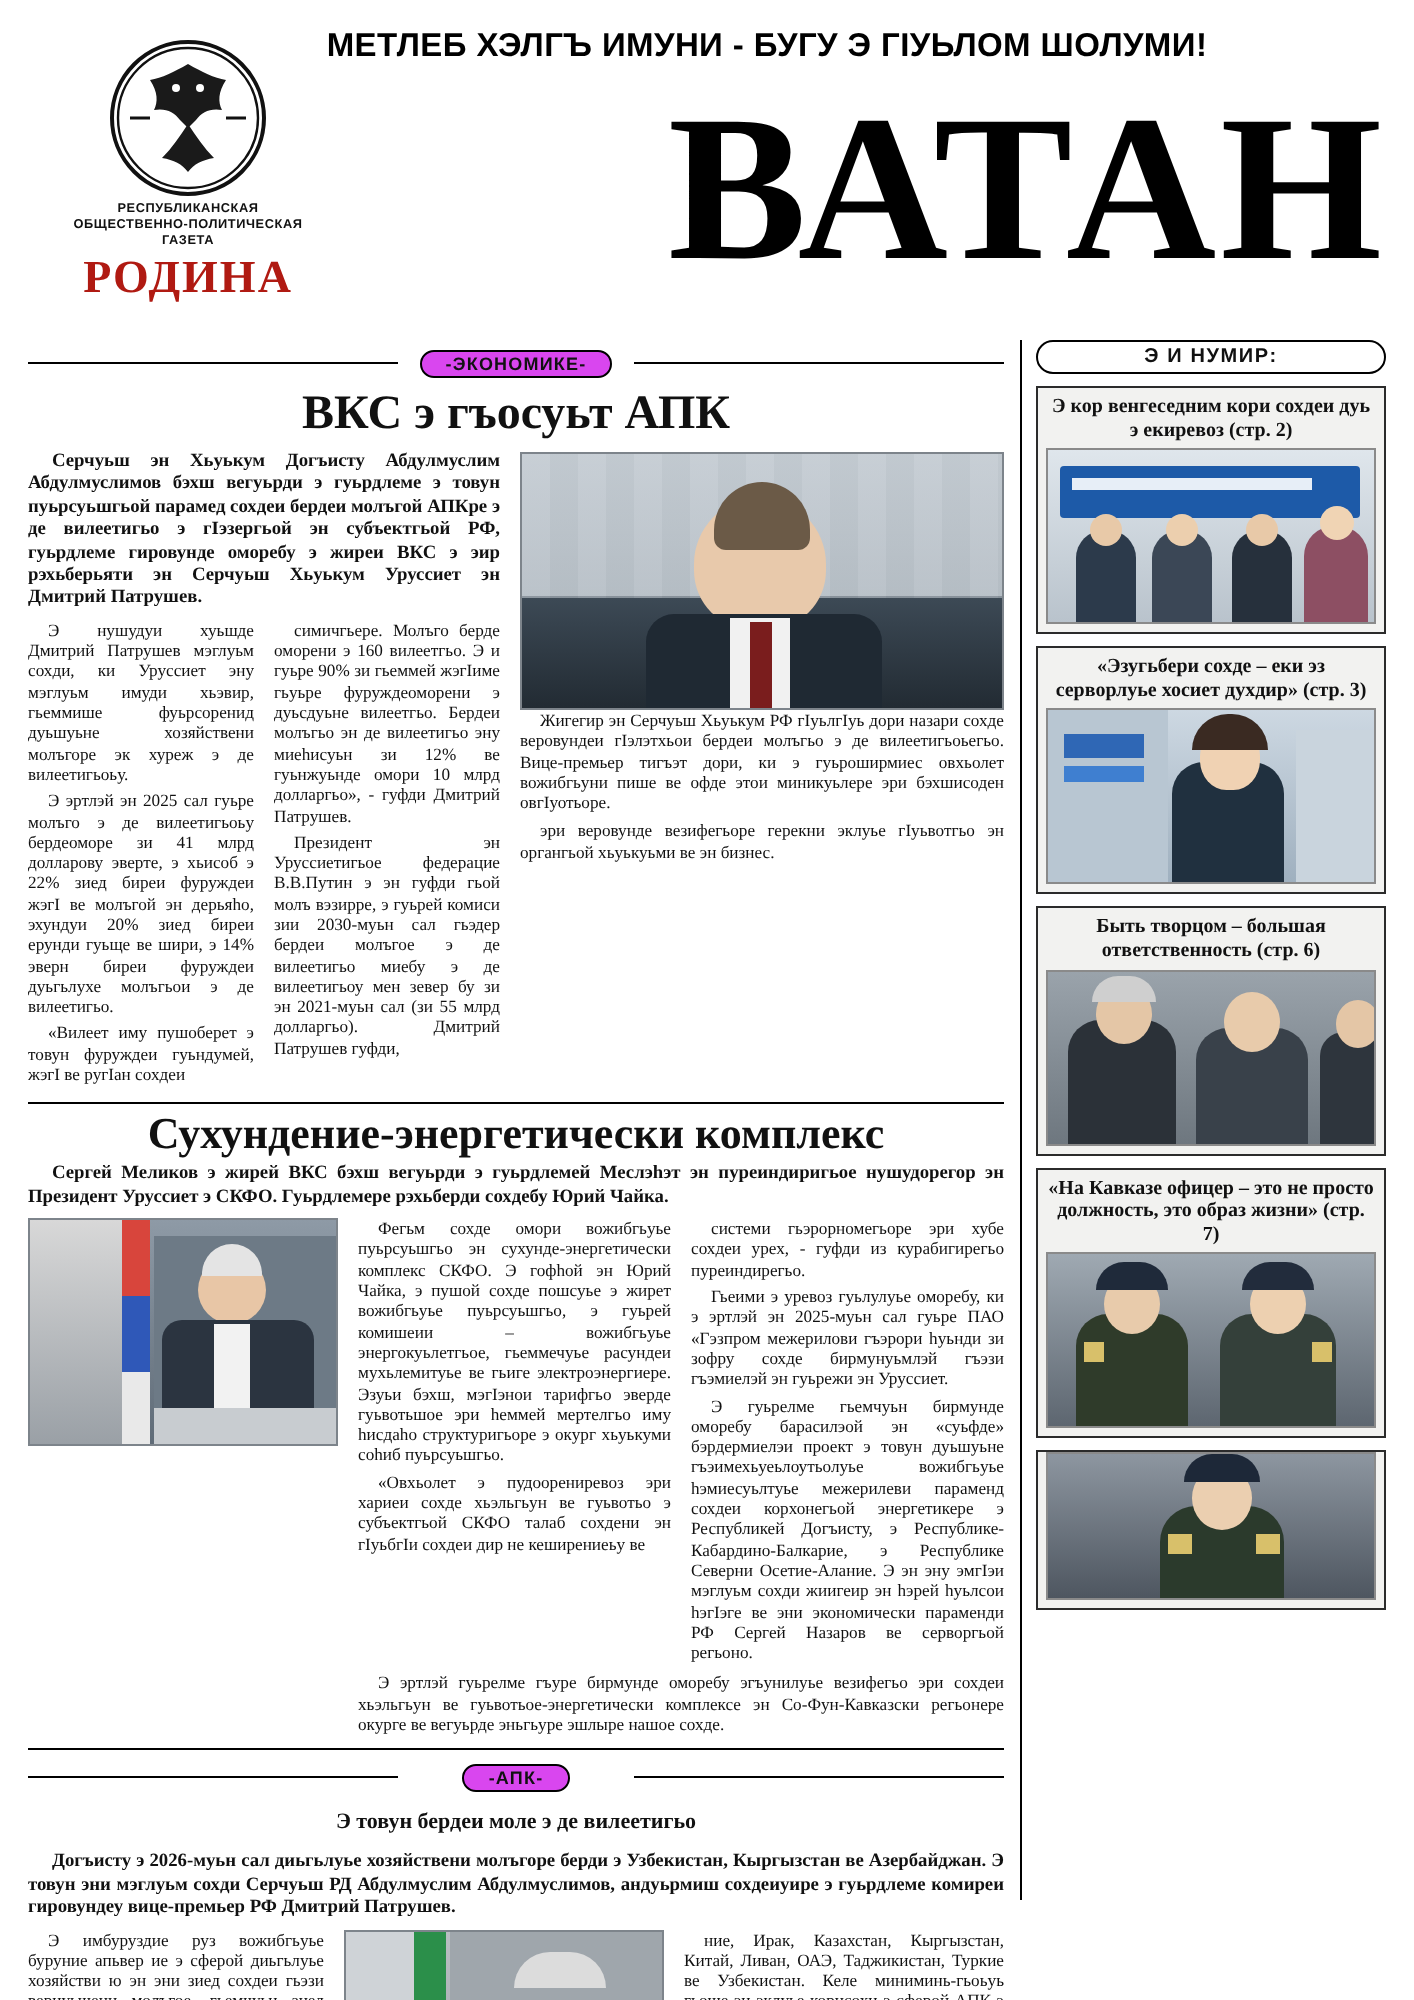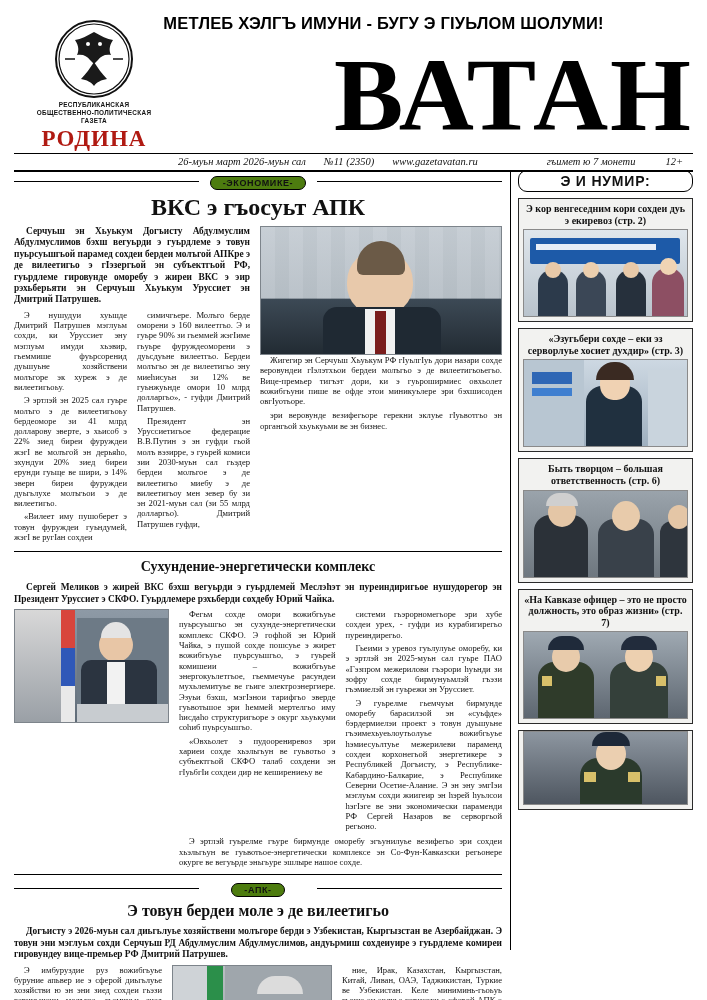--- a/index.html
+++ b/index.html
@@ -148,39 +148,39 @@
   .rubric:after { right: 0; }
   .rubric span {
     display: inline-block;
     border: 1px solid #000;
     border-radius: 8px;
     padding: 1px 12px;
     font-family: "Liberation Sans", sans-serif;
     font-weight: bold;
     font-size: 9px;
     letter-spacing: 0.6px;
-    background: #4d7c0f;
+    background: #d946ef;
     position: relative;
     z-index: 2;
   }
 
   .headline {
     text-align: center;
     font-family: "Liberation Serif", serif;
     font-weight: bold;
     font-size: 24px;
     line-height: 27px;
     margin: 3px 0 5px 0;
   }
   .headline.small {
-    font-size: 14px;
+    font-size: 22px;
     line-height: 21px;
   }
   .headline.smaller {
-    font-size: 16px;
+    font-size: 11px;
     line-height: 20px;
   }
 
   .lead {
     font-family: "Liberation Serif", serif;
     font-weight: bold;
     font-size: 9.4px;
     line-height: 11.4px;
     text-align: justify;
     margin-bottom: 4px;
@@ -216,21 +216,21 @@
     margin: 6px 0 0 0;
   }
 
   
   .right-title {
     text-align: center;
     border: 1px solid #000;
     border-radius: 9px;
     font-family: "Liberation Sans", sans-serif;
     font-weight: bold;
-    font-size: 14px;
+    font-size: 10px;
     letter-spacing: 0.8px;
     padding: 2px 0;
     margin-bottom: 6px;
   }
   .side-item {
     border: 1px solid #2b2b2b;
     margin-bottom: 6px;
     background: #f2f2f0;
   }
   .side-cap {
@@ -271,27 +271,20 @@
         </svg>
       </div>
       <div class="logo-l1">РЕСПУБЛИКАНСКАЯ</div>
       <div class="logo-l2">ОБЩЕСТВЕННО-ПОЛИТИЧЕСКАЯ</div>
       <div class="logo-l3">ГАЗЕТА</div>
       <div class="logo-rodina">РОДИНА</div>
     </div>
 
     <div class="title-main">ВАТАН</div>
 
-    <div class="masthead-meta">
-      <span class="meta-left">26-муьн март 2026-муьн сал</span>
-      <span class="meta-num">№11 (2350)</span>
-      <span class="meta-site">www.gazetavatan.ru</span>
-      <span class="meta-price">гъимет ю 7 монети</span>
-      <span class="meta-age">12+</span>
-    </div>
   </div>
 
   <div class="content">
 
     <div class="left-zone">
 
       <div>
         <div class="rubric">
           <span>-ЭКОНОМИКЕ-</span>
         </div>

